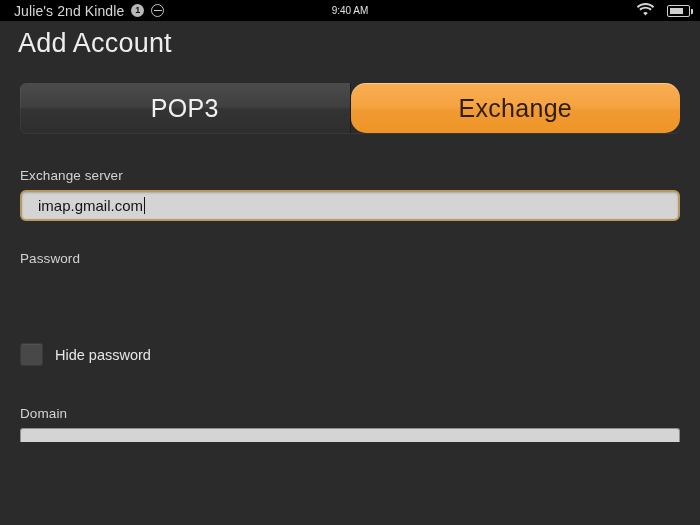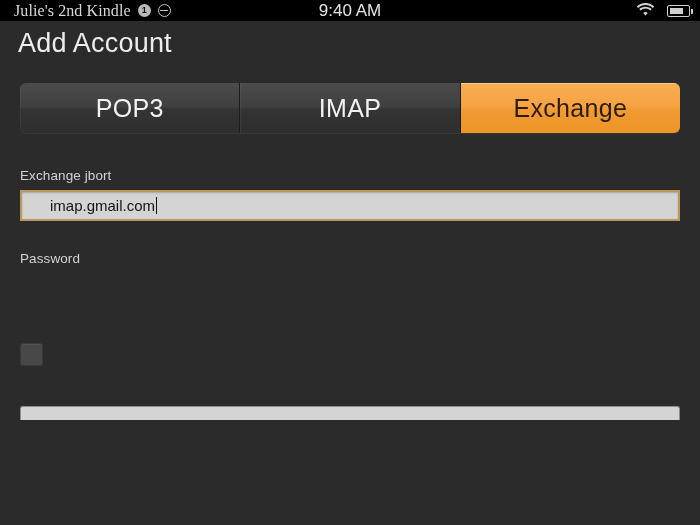--- a/index.html
+++ b/index.html
@@ -33,24 +33,23 @@
     align-items: center;
     padding: 0 10px 0 14px;
   }
   .status-left {
     display: flex;
     align-items: center;
     gap: 7px;
   }
   .device-name {
     color: #d8d8d8;
-    font-size: 16px;
+    font-size: 14px;
     letter-spacing: 0.1px;
     white-space: nowrap;
-    font-family: Liberation Serif, serif;
   }
   .badge-count {
     width: 13px;
     height: 13px;
     border-radius: 50%;
     background: #b9b9b9;
     color: #111;
     font-size: 9px;
     font-weight: bold;
     display: flex;
@@ -78,21 +77,21 @@
   .status-clock {
     position: absolute;
     left: 0;
     right: 0;
     top: 0;
     height: 21px;
     display: flex;
     align-items: center;
     justify-content: center;
     color: #e2e2e2;
-    font-size: 17px;
+    font-size: 10px;
     pointer-events: none;
   }
   .status-right {
     margin-left: auto;
     display: flex;
     align-items: center;
     gap: 12px;
     position: relative;
     z-index: 2;
   }
@@ -152,21 +151,21 @@
     justify-content: center;
     color: #f2f2f2;
     font-size: 25px;
     font-weight: 400;
     letter-spacing: 0.3px;
     background: linear-gradient(to bottom, #4b4b4b 0%, #3f3f3f 48%, #343434 52%, #2e2e2e 100%);
     border-right: 1px solid #1c1c1c;
     box-shadow: inset 1px 0 0 rgba(255,255,255,0.05);
     position: relative;
   }
-  .tab:last-child { border-right: none; }
+  .tab:last-child { border-right: none; border-radius: 15px; }
   .tab.active {
     background: linear-gradient(to bottom, #f7ae52 0%, #f6a343 45%, #f09a33 55%, #ee9525 100%);
     color: #2e1d05;
     border-right: none;
     box-shadow: inset 0 1px 0 rgba(255,255,255,0.35);
   }
 
   
   .form {
     position: absolute;
@@ -178,24 +177,24 @@
   .field-label {
     color: #d2d2d2;
     font-size: 13.5px;
     letter-spacing: 0.1px;
     margin-bottom: 7px;
   }
   .text-input {
     height: 31px;
     background: #d4d4d4;
     border: 1px solid #8e8e8e;
-    border-radius: 0;
-    display: flex;
-    align-items: center;
-    padding: 0 28px;
+    border-radius: 6px;
+    display: flex;
+    align-items: center;
+    padding: 0 16px;
     color: #141414;
     font-size: 15px;
     position: relative;
     box-shadow: inset 0 1px 2px rgba(0,0,0,0.22);
   }
   .text-input.focused {
     border: 2px solid #b99a5b;
     background: #d4d4d4;
   }
   .caret {
@@ -278,47 +277,50 @@
       <span class="battery-icon">
         <span class="battery-fill"></span>
       </span>
     </div>
   </div>
 
   <div class="page-title">Add Account</div>
 
   <div class="tab-bar">
     <div class="tab">POP3</div>
-    <div class="tab">IMAP</div>
     <div class="tab active">Exchange</div>
   </div>
 
   <div class="form">
 
     <div class="field-group">
-      <div class="field-label">Exchange jbort</div>
+      <div class="field-label">Exchange server</div>
       <div class="text-input focused">
         <span placeholder="">imap.gmail.com</span>
         <span class="caret"></span>
       </div>
     </div>
 
     <div class="spacer-30"></div>
 
     <div class="field-group">
       <div class="field-label">Password</div>
     </div>
 
     <div class="spacer-30"></div>
 
 
     <div class="spacer-40"></div>
 
     <div class="checkbox-row">
       <span class="checkbox"></span>
+      <span class="checkbox-label">Hide password</span>
     </div>
 
     <div class="spacer-40"></div>
 
+    <div class="field-group">
+      <div class="field-label">Domain</div>
+    </div>
     <div class="bottom-field"></div>
 
   </div>
 </div>
 
 </body></html>

